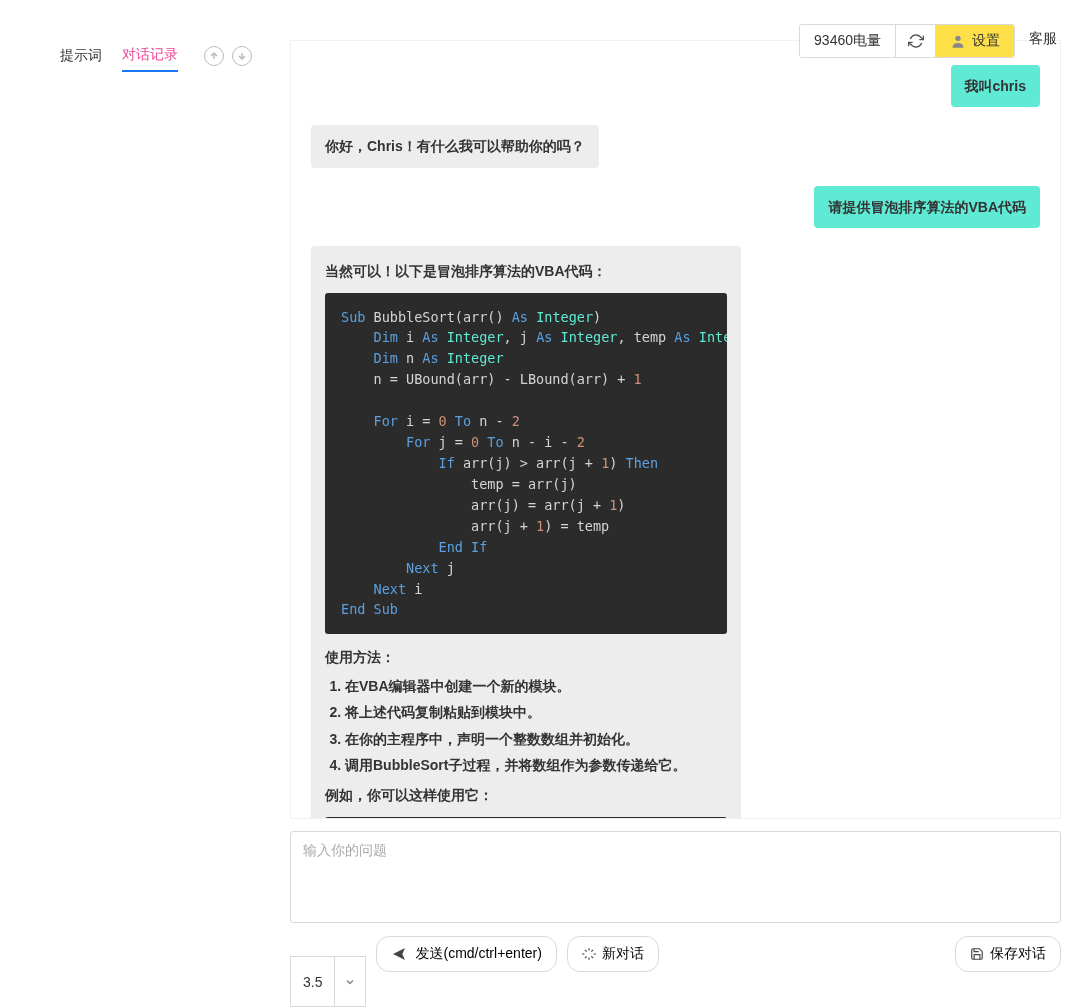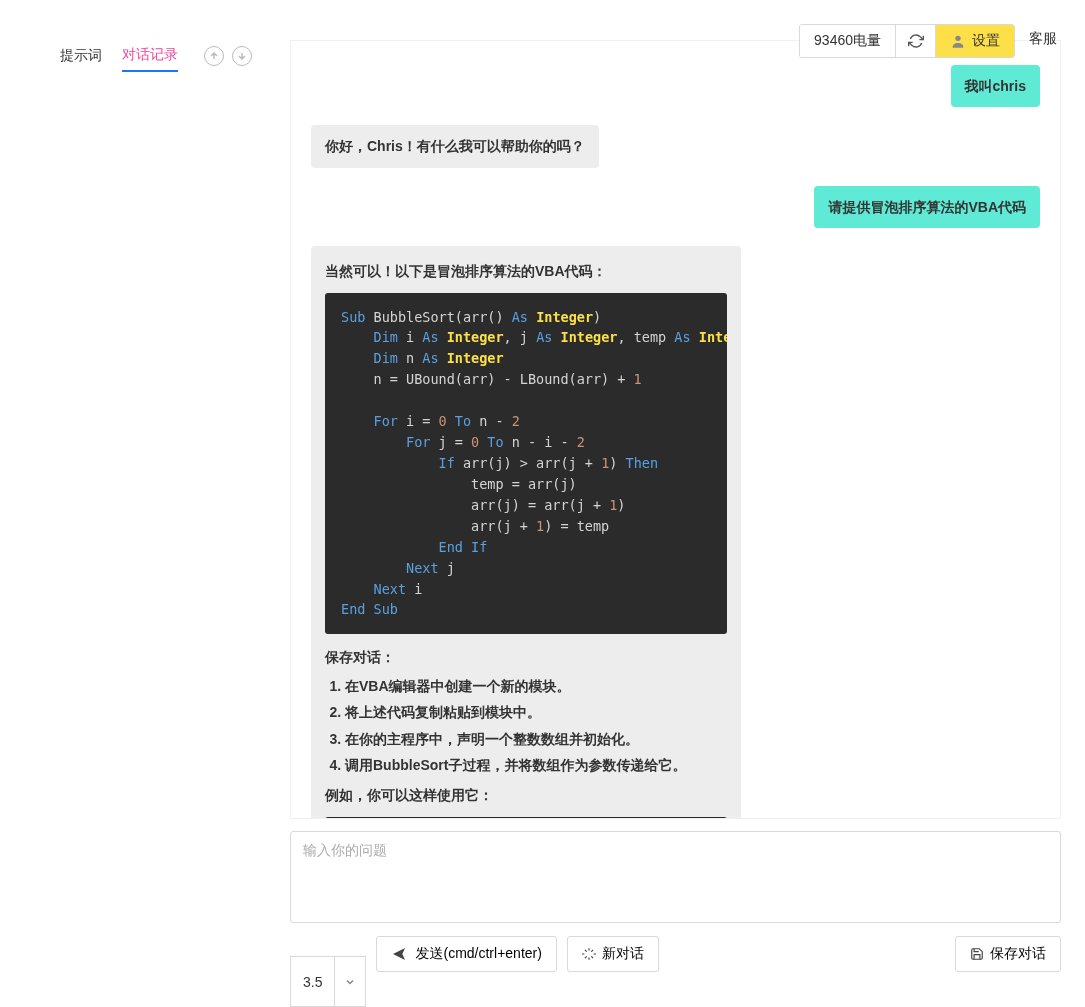--- a/index.html
+++ b/index.html
@@ -25,34 +25,34 @@
 .msg { display: flex; padding: 0 20px; margin-bottom: 18px; }
 .msg.user { justify-content: flex-end; }
 .msg.ai { justify-content: flex-start; }
 .bubble { max-width: 430px; padding: 10px 14px; border-radius: 4px; font-weight: bold; line-height: 1.6; }
 .msg.user .bubble { background: #5eead4; }
 .msg.ai .bubble { background: #ededed; }
 .msg.ai.rich .bubble { max-width: 430px; padding: 14px; }
 .rich-intro { font-weight: bold; margin-bottom: 10px; }
 .code-block { background: #2b2b2b; color: #d4d4d4; padding: 14px 16px; border-radius: 3px; font-family: "Consolas", "Monaco", monospace; font-size: 13.5px; line-height: 1.55; overflow-x: auto; white-space: pre; font-weight: normal; margin-bottom: 12px; }
 .kw { color: #5aa0e0; }
-.type { color: #fde047; font-weight: bold; }
+.type { color: #5eead4; }
 .num { color: #ce9178; }
 .usage-title { font-weight: bold; margin-bottom: 6px; }
 .usage-list { padding-left: 20px; font-weight: bold; }
 .usage-list li { margin-bottom: 4px; }
 .example-title { font-weight: bold; margin-top: 8px; margin-bottom: 10px; }
 .input-row { margin-top: 12px; }
 .chat-input { width: 100%; height: 92px; border: 1px solid #d9d9d9; border-radius: 3px; padding: 10px 12px; font-family: inherit; font-size: 14px; resize: none; }
 .chat-input::placeholder { color: #aaa; font-weight: 500; }
 .footer-row { display: flex; gap: 10px; margin-top: 10px; align-items: stretch; }
 .model-sel { display: flex; border: 1px solid #d9d9d9; border-radius: 0; height: 51px; align-items: center; margin-top: 20px; }
 .model-sel-label { padding: 0 12px; }
 .model-sel-caret { padding: 0 10px; border-left: 1px solid #d9d9d9; height: 100%; display: flex; align-items: center; color: #888; }
-.btn { border: 1px solid #d9d9d9; border-radius: 3px; background: #fff; height: 36px; padding: 0 14px; display: flex; align-items: center; gap: 6px; cursor: pointer; font-weight: 500; font-size: 14px; font-family: inherit; }
+.btn { border: 1px solid #d9d9d9; border-radius: 13px; background: #fff; height: 36px; padding: 0 14px; display: flex; align-items: center; gap: 6px; cursor: pointer; font-weight: 500; font-size: 14px; font-family: inherit; }
 .btn.send { gap: 8px; }
 .spacer { flex: 1; }
 svg { display: block; }
 </style>
 </head>
 <body>
 
 <div class="app">
   <div class="topbar">
     <div class="topbar-seg">
@@ -117,21 +117,21 @@
     <span class="kw">For</span> i = <span class="num">0</span> <span class="kw">To</span> n - <span class="num">2</span>
         <span class="kw">For</span> j = <span class="num">0</span> <span class="kw">To</span> n - i - <span class="num">2</span>
             <span class="kw">If</span> arr(j) &gt; arr(j + <span class="num">1</span>) <span class="kw">Then</span>
                 temp = arr(j)
                 arr(j) = arr(j + <span class="num">1</span>)
                 arr(j + <span class="num">1</span>) = temp
             <span class="kw">End If</span>
         <span class="kw">Next</span> j
     <span class="kw">Next</span> i
 <span class="kw">End Sub</span></div>
-            <div class="usage-title">保存对话：</div>
+            <div class="usage-title">使用方法：</div>
             <ol class="usage-list">
               <li>在VBA编辑器中创建一个新的模块。</li>
               <li>将上述代码复制粘贴到模块中。</li>
               <li>在你的主程序中，声明一个整数数组并初始化。</li>
               <li>调用BubbleSort子过程，并将数组作为参数传递给它。</li>
             </ol>
             <div class="example-title">例如，你可以这样使用它：</div>
             <div class="code-block" style="height:18px; margin-bottom:0;"></div>
           </div>
         </div>

